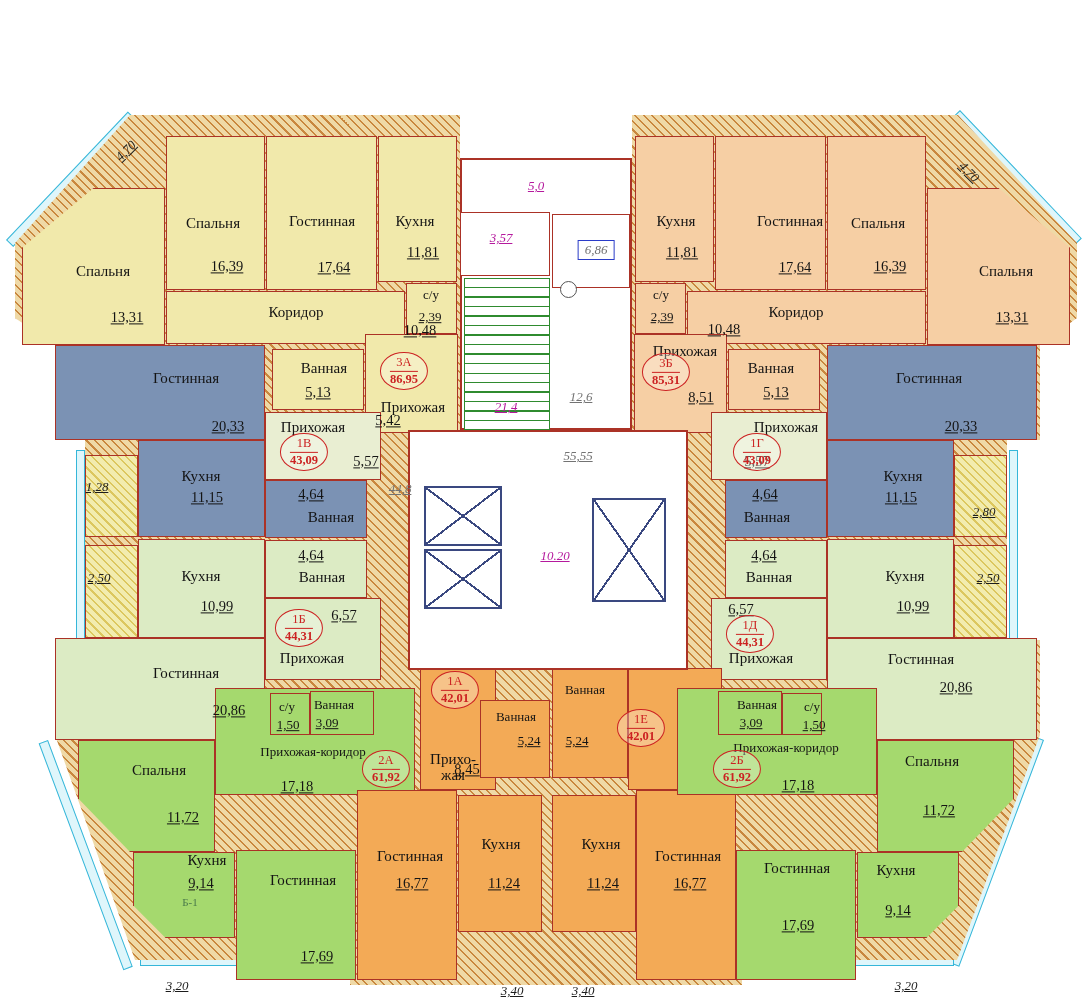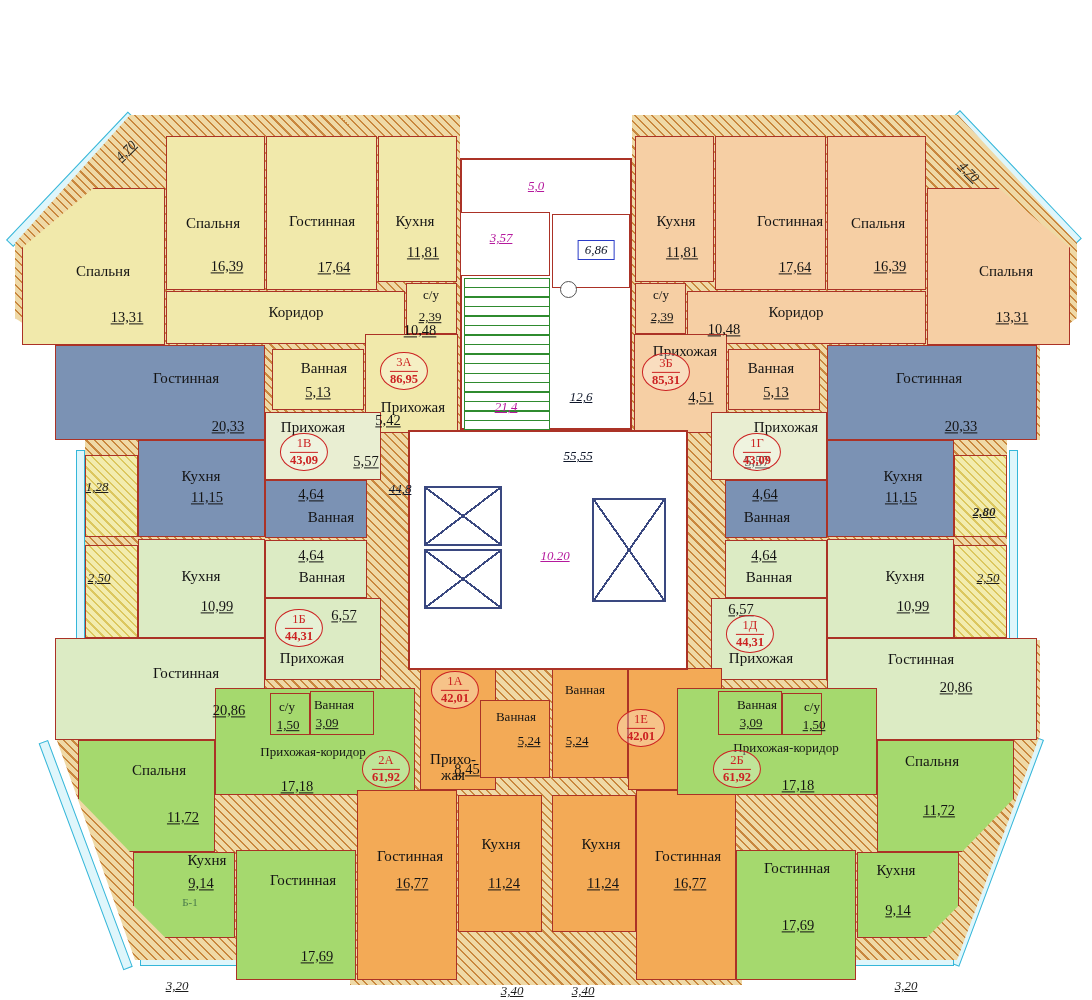--- a/index.html
+++ b/index.html
@@ -34,21 +34,21 @@
   .tiny{font-size:11px;color:#4b7b4b;}
   .wrap{white-space:normal;width:56px;margin-top:26px;}
   .badge{position:absolute;transform:translate(-50%,-50%);z-index:7;border:1.5px solid #cc2222;
          border-radius:50%;color:#cc2222;text-align:center;font-size:12.5px;line-height:1.25;
          padding:2px 9px;background:rgba(255,255,255,.3);}
   .bid{display:block;border-bottom:1px solid #cc2222;padding:0 2px;}
   .btot{display:block;font-weight:bold;}
   .dim{position:absolute;transform:translate(-50%,-50%);font-size:13px;font-style:italic;
        text-decoration:underline;white-space:nowrap;z-index:6;}
   .dim.m{color:#b5199d;}
-  .dim.b{color:#0f172a;text-align:center;}
+  .dim.b{color:#737373;text-align:center;}
   .dim.k{color:#1c1c1c;}
   .boxed{border:1px solid #2a3bc8;padding:1px 6px;text-decoration:none;background:#fff;}
   .rot-45{transform:translate(-50%,-50%) rotate(-45deg);}
   .rot45{transform:translate(-50%,-50%) rotate(45deg);}
 </style>
 </head>
 <body>
 
 <div class="plan">
 
@@ -167,21 +167,21 @@
   <span class="lbl area" style="left:890px;top:267px;">16,39</span>
   <span class="lbl" style="left:1006px;top:272px;">Спальня</span>
   <span class="lbl area" style="left:1012px;top:318px;">13,31</span>
   <span class="lbl" style="left:796px;top:313px;">Коридор</span>
   <span class="lbl area" style="left:724px;top:330px;">10,48</span>
   <span class="lbl sm" style="left:661px;top:295px;">с/у</span>
   <span class="lbl area sm" style="left:662px;top:317px;">2,39</span>
   <span class="lbl" style="left:771px;top:369px;">Ванная</span>
   <span class="lbl area" style="left:776px;top:393px;">5,13</span>
   <span class="lbl" style="left:685px;top:352px;">Прихожая</span>
-  <span class="lbl area" style="left:701px;top:398px;">4,51</span>
+  <span class="lbl area" style="left:701px;top:398px;">8,51</span>
 
   <span class="lbl" style="left:186px;top:379px;">Гостинная</span>
   <span class="lbl area" style="left:228px;top:427px;">20,33</span>
   <span class="lbl" style="left:201px;top:477px;">Кухня</span>
   <span class="lbl area" style="left:207px;top:498px;">11,15</span>
   <span class="lbl" style="left:313px;top:428px;">Прихожая</span>
   <span class="lbl area" style="left:366px;top:462px;">5,57</span>
   <span class="lbl" style="left:331px;top:518px;">Ванная</span>
   <span class="lbl area" style="left:311px;top:495px;">4,64</span>
 
@@ -302,20 +302,20 @@
   <span class="dim m" style="left:506px;top:407px;">21,4</span>
   <span class="dim b" style="left:581px;top:397px;">12,6</span>
   <span class="dim b" style="left:578px;top:456px;">55,55</span>
   <span class="dim b" style="left:400px;top:489px;">44,8</span>
   <span class="dim m" style="left:555px;top:556px;">10.20</span>
 
   <span class="dim k rot-45" style="left:126px;top:151px;">4,70</span>
   <span class="dim k rot45" style="left:969px;top:172px;">4,70</span>
   <span class="dim k" style="left:97px;top:487px;">1,28</span>
   <span class="dim k" style="left:99px;top:578px;">2,50</span>
-  <span class="dim k" style="left:984px;top:512px;font-weight:bold;">2,80</span>
+  <span class="dim k" style="left:984px;top:512px;">2,80</span>
   <span class="dim k" style="left:988px;top:578px;">2,50</span>
   <span class="dim k" style="left:177px;top:986px;">3,20</span>
   <span class="dim k" style="left:512px;top:991px;">3,40</span>
   <span class="dim k" style="left:583px;top:991px;">3,40</span>
   <span class="dim k" style="left:906px;top:986px;">3,20</span>
 
 </div>
 
 </body></html>

